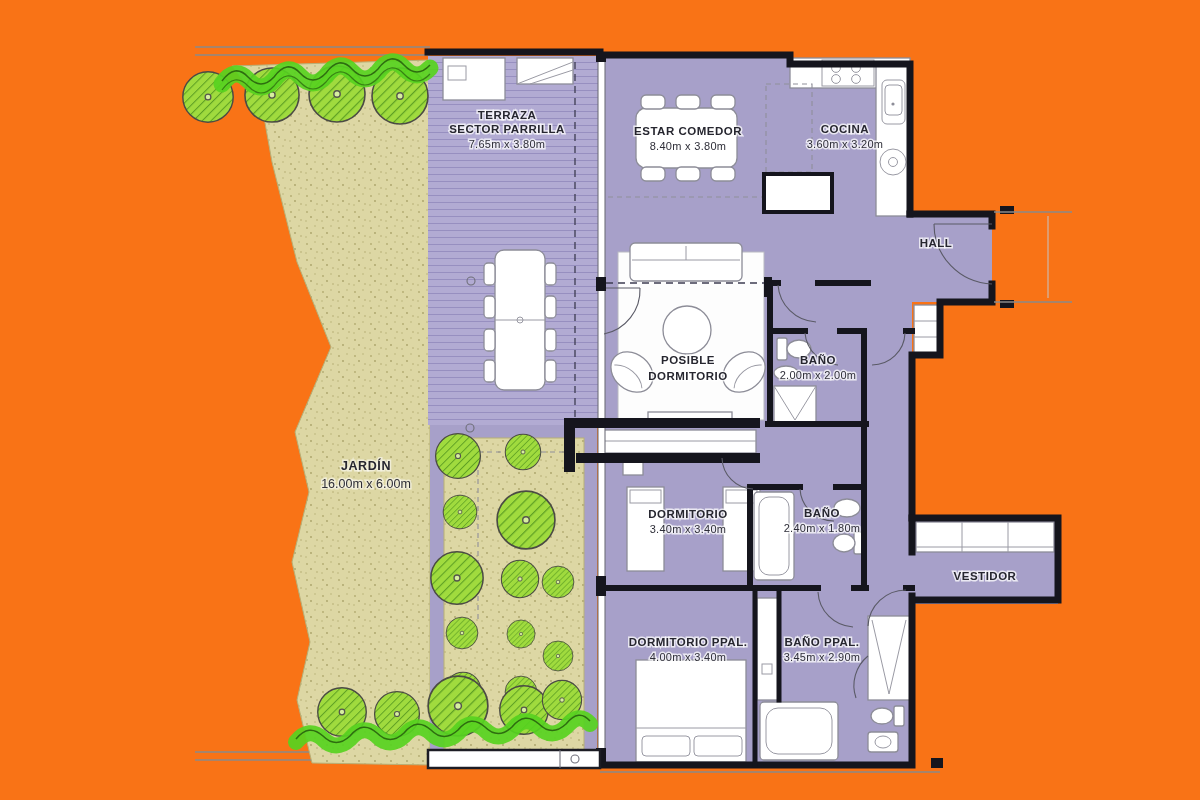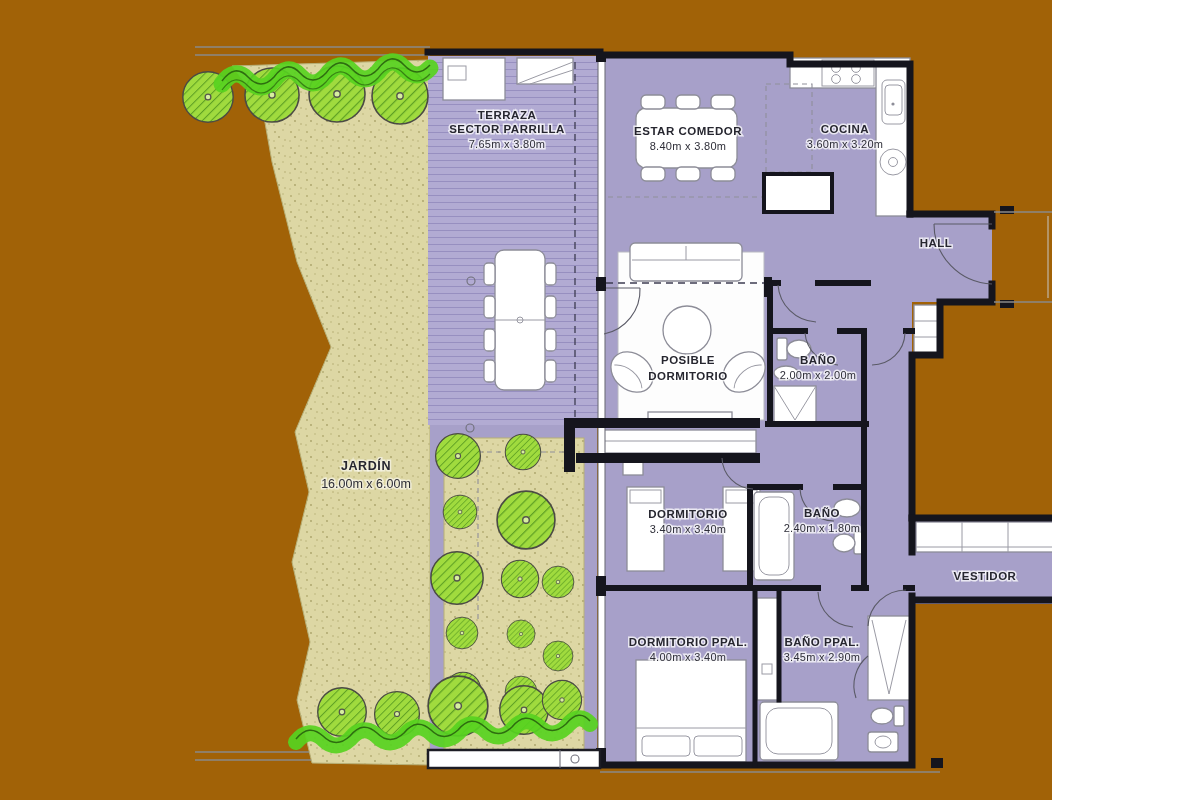--- a/index.html
+++ b/index.html
@@ -1,16 +1,16 @@
 <!DOCTYPE html>
 <html><head>
 <meta charset="utf-8">
 <style>
   html,body{margin:0;padding:0;background:#ffffff;}
-  .stage{position:relative;width:1052px;height:800px;background:#a16207;overflow:hidden;
+  .stage{position:relative;width:1200px;height:800px;background:#f97316;overflow:hidden;
          font-family:"Liberation Sans",sans-serif;}
   svg{display:block;}
   .wall{stroke:#15151d;stroke-width:7;fill:none;stroke-linecap:square;}
   .wall6{stroke:#15151d;stroke-width:6;fill:none;stroke-linecap:square;}
   .wall5{stroke:#15151d;stroke-width:5;fill:none;stroke-linecap:square;}
   .furn{fill:#ffffff;stroke:#8d8d98;stroke-width:1.3;}
   .furnln{stroke:#9a9aa4;stroke-width:1;fill:none;}
   .thin{stroke:#6f6f7a;stroke-width:1.1;fill:none;}
   .arc{stroke:#5a5a66;stroke-width:1.1;fill:none;}
   .dash{stroke:#3e3c52;stroke-width:1.3;fill:none;stroke-dasharray:7 5;}

